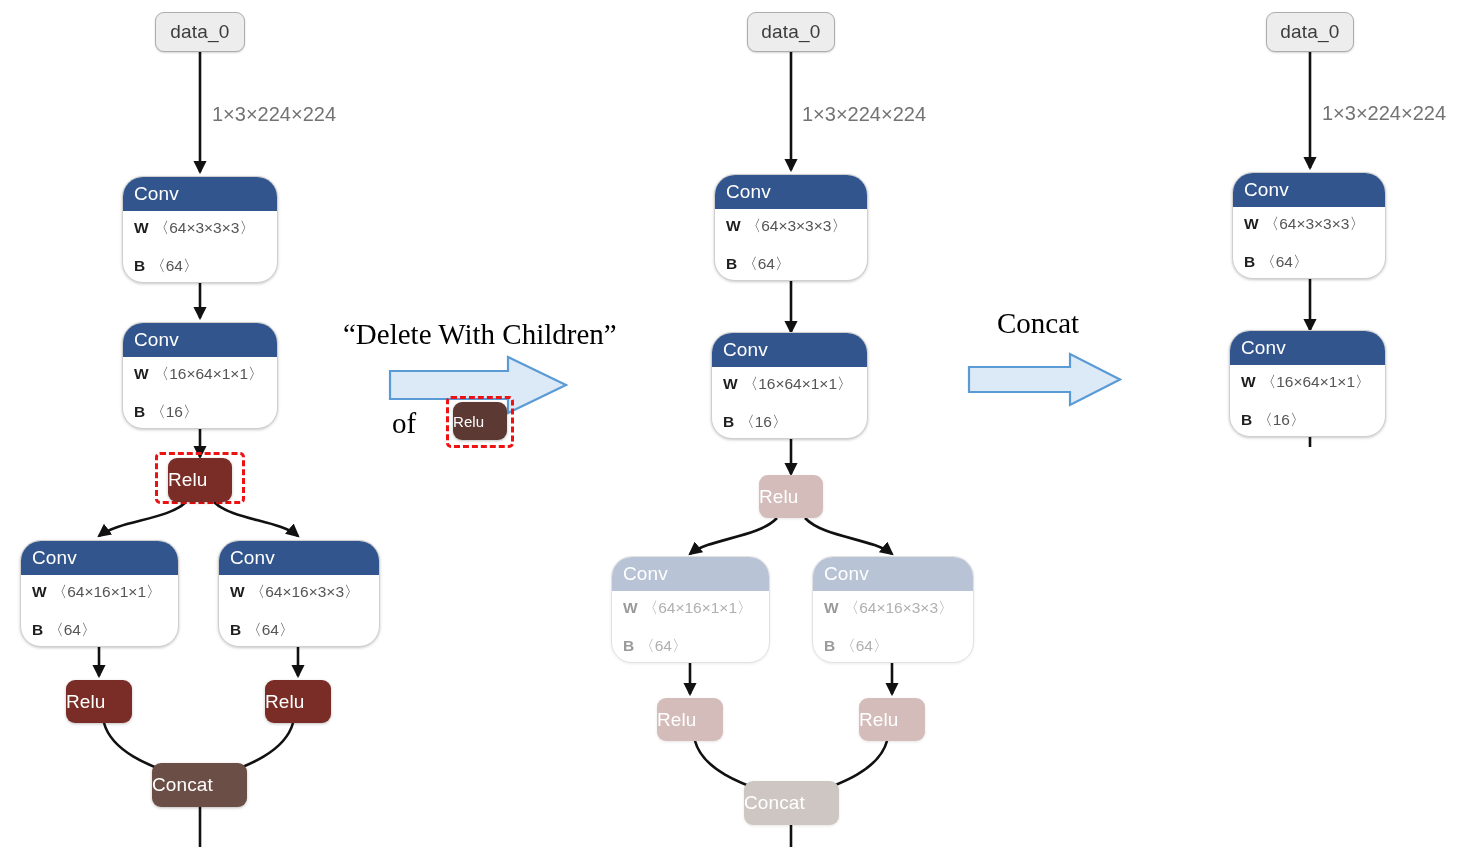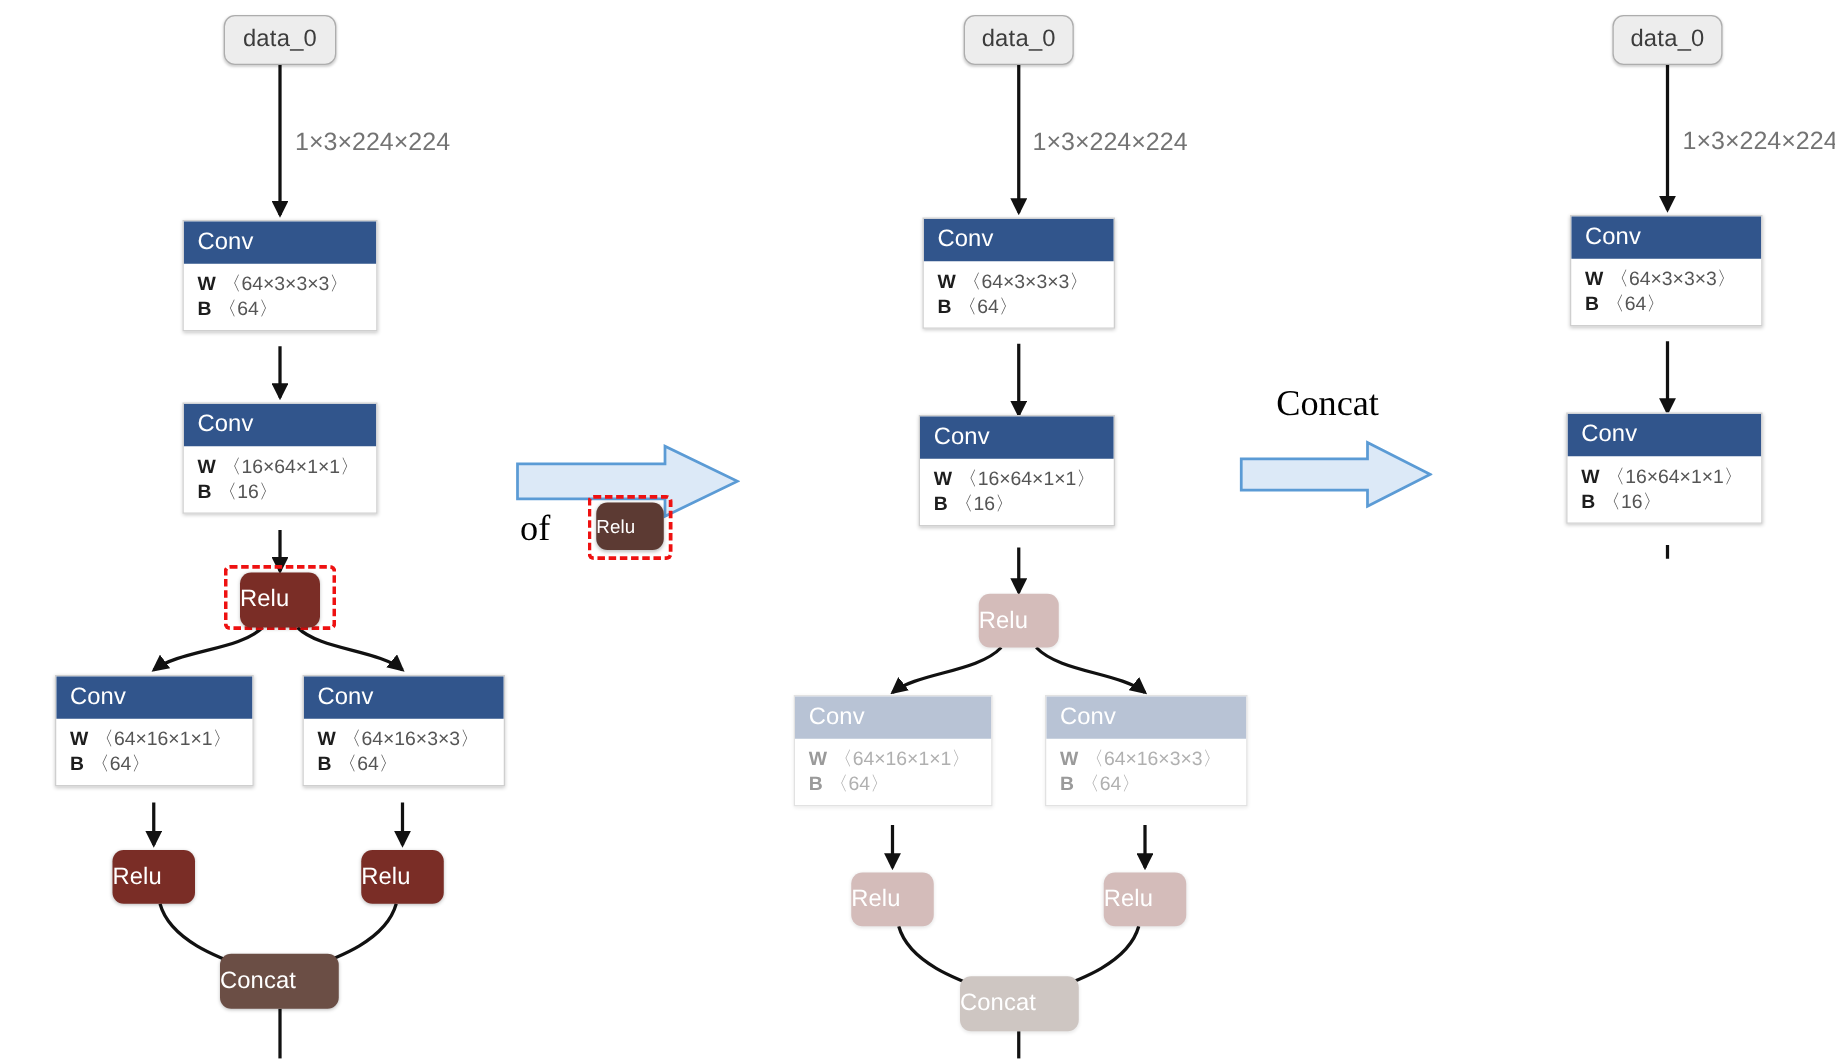--- a/index.html
+++ b/index.html
@@ -12,21 +12,20 @@
     height: 847px;
     position: relative;
     overflow: hidden;
     font-family: "Liberation Sans", sans-serif;
   }
   #canvas {
     position: absolute;
     left: 0; top: 0;
     width: 1364px;
     height: 847px;
-    margin-left: 24px;
   }
   svg.edges {
     position: absolute;
     left: 0; top: 0;
     width: 1468px;
     height: 847px;
     pointer-events: none;
   }
 
   
@@ -44,41 +43,41 @@
     align-items: center;
     justify-content: center;
     color: #3c3c3c;
     font-size: 19px;
     letter-spacing: .2px;
     box-shadow: 0 1px 2px rgba(0,0,0,.18);
   }
 
   
   .op-node {
-    border-radius: 0;
+    border-radius: 21px;
     background: #ffffff;
     border: 1px solid #cfcfcf;
     box-shadow: 0 1px 3px rgba(0,0,0,.22);
     overflow: hidden;
     display: flex;
     flex-direction: column;
   }
   .op-head {
     background: #31558C;
     color: #ffffff;
     font-size: 19px;
     padding: 5px 0 5px 11px;
     line-height: 24px;
     letter-spacing: .1px;
   }
   .op-body {
     padding: 7px 0 7px 11px;
     display: flex;
     flex-direction: column;
-    gap: 1px;
+    gap: 19px;
   }
   .attr-row {
     font-size: 15.5px;
     color: #333333;
     white-space: nowrap;
     line-height: 19px;
   }
   .attr-row .k {
     font-weight: bold;
     color: #1d1d1d;
@@ -241,20 +240,21 @@
   <div class="node pill relu" style="left:66px; top:680px; width:66px; height:43px;">
     <span>Relu</span>
   </div>
   <div class="node pill relu" style="left:265px; top:680px; width:66px; height:43px;">
     <span>Relu</span>
   </div>
   <div class="node pill concat" style="left:152px; top:763px; width:95px; height:44px;">
     <span>Concat</span>
   </div>
 
+  <div class="caption big" style="left:343px; top:318px;">“Delete With Children”</div>
   <svg class="block-arrow" style="left:388px; top:355px;" width="180" height="60" viewBox="0 0 180 60">
     <path d="M2,16 L120,16 L120,2 L178,30 L120,58 L120,44 L2,44 Z" fill="#DCE9F7" stroke="#5B9BD5" stroke-width="2.2" stroke-linejoin="miter"></path>
   </svg>
   <div class="caption big" style="left:392px; top:407px;">of</div>
   <div class="sel-box" style="left:446px; top:396px; width:68px; height:52px;"></div>
   <div class="node pill" style="left:453px; top:402px; width:54px; height:38px; background:#5C3A33; font-size:15px;">
     <span>Relu</span>
   </div>
 
   <div class="node io-node" style="left:747px; top:12px; width:88px; height:40px;">

